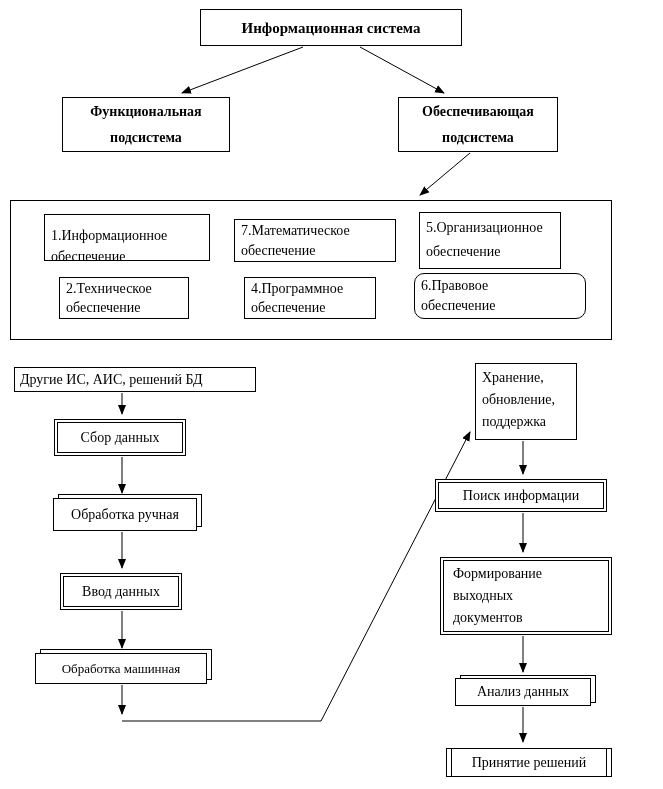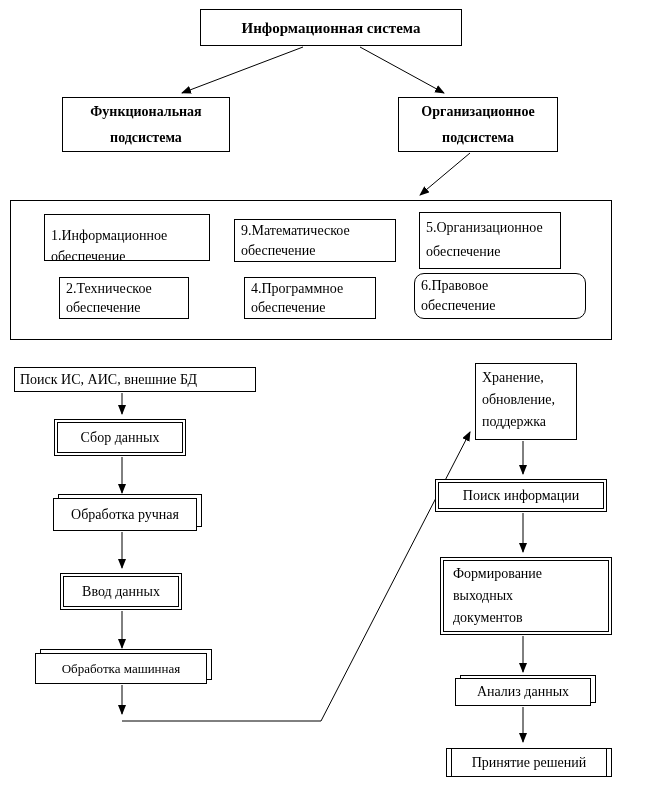--- a/index.html
+++ b/index.html
@@ -54,39 +54,39 @@
     <line x1="523" y1="513" x2="523" y2="552" marker-end="url(#arw)"></line>
     <line x1="523" y1="636" x2="523" y2="672" marker-end="url(#arw)"></line>
     <line x1="523" y1="707" x2="523" y2="742" marker-end="url(#arw)"></line>
   </svg>
 
   <div class="box bold center" style="left:200px;top:9px;width:262px;height:37px;font-size:15px;">Информационная система</div>
 
   <div class="box bold center" style="left:62px;top:97px;width:168px;height:55px;line-height:26px;">Функциональная
 подсистема</div>
 
-  <div class="box bold center" style="left:398px;top:97px;width:160px;height:55px;line-height:26px;">Организационное
+  <div class="box bold center" style="left:398px;top:97px;width:160px;height:55px;line-height:26px;">Обеспечивающая
 подсистема</div>
 
   <div class="box" style="left:10px;top:200px;width:602px;height:140px;"></div>
 
   <div class="box" style="left:44px;top:214px;width:166px;height:47px;padding:10px 6px;line-height:21px;">1.Информационное
 обеспечение</div>
-  <div class="box" style="left:234px;top:219px;width:162px;height:43px;padding:1px 6px;line-height:20px;">9.Математическое
+  <div class="box" style="left:234px;top:219px;width:162px;height:43px;padding:1px 6px;line-height:20px;">7.Математическое
 обеспечение</div>
   <div class="box" style="left:419px;top:212px;width:142px;height:57px;padding:3px 6px;line-height:24px;">5.Организационное
 обеспечение</div>
   <div class="box" style="left:59px;top:277px;width:130px;height:42px;padding:1px 6px;line-height:19px;">2.Техническое
 обеспечение</div>
   <div class="box" style="left:244px;top:277px;width:132px;height:42px;padding:1px 6px;line-height:19px;">4.Программное
 обеспечение</div>
   <div class="box" style="left:414px;top:273px;width:172px;height:46px;padding:2px 6px;line-height:20px;border-radius:10px;">6.Правовое
 обеспечение</div>
 
-  <div class="box" style="left:14px;top:367px;width:242px;height:25px;padding-left:5px;line-height:23px;">Поиск ИС, АИС, внешние БД</div>
+  <div class="box" style="left:14px;top:367px;width:242px;height:25px;padding-left:5px;line-height:23px;">Другие ИС, АИС, решений БД</div>
 
   <div class="box dbl center" style="left:54px;top:419px;width:132px;height:37px;">Сбор данных</div>
 
   <div class="ghost" style="left:58px;top:494px;width:144px;height:33px;"></div>
   <div class="box center" style="left:53px;top:498px;width:144px;height:33px;">Обработка ручная</div>
 
   <div class="box dbl center" style="left:60px;top:573px;width:122px;height:37px;">Ввод данных</div>
 
   <div class="ghost" style="left:40px;top:649px;width:172px;height:31px;"></div>
   <div class="box center" style="left:35px;top:653px;width:172px;height:31px;font-size:13px;text-align:center;">Обработка машинная</div>

